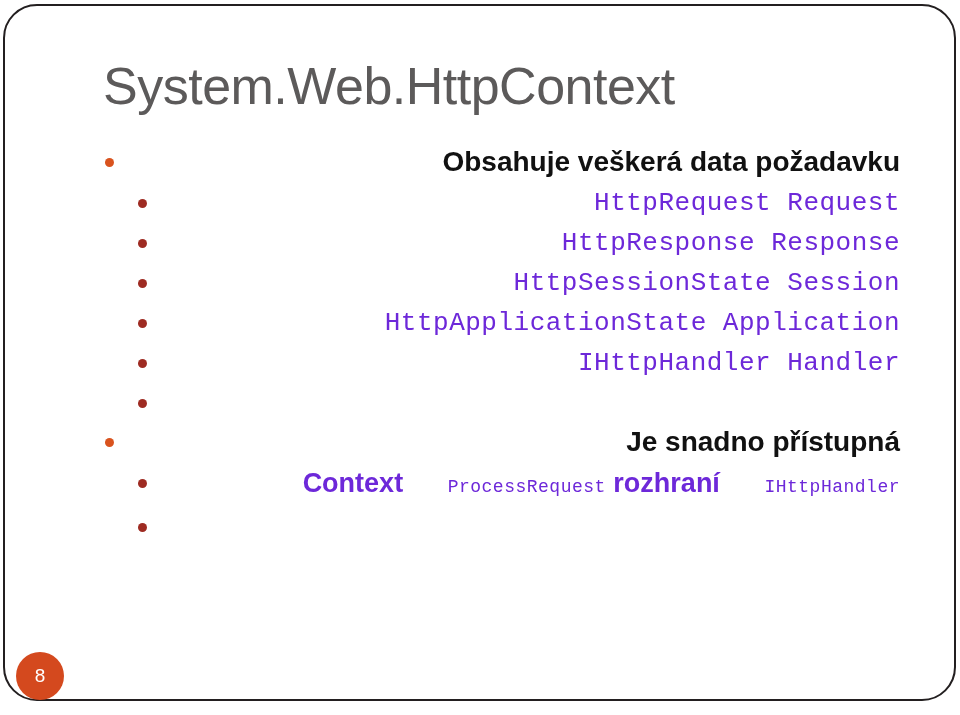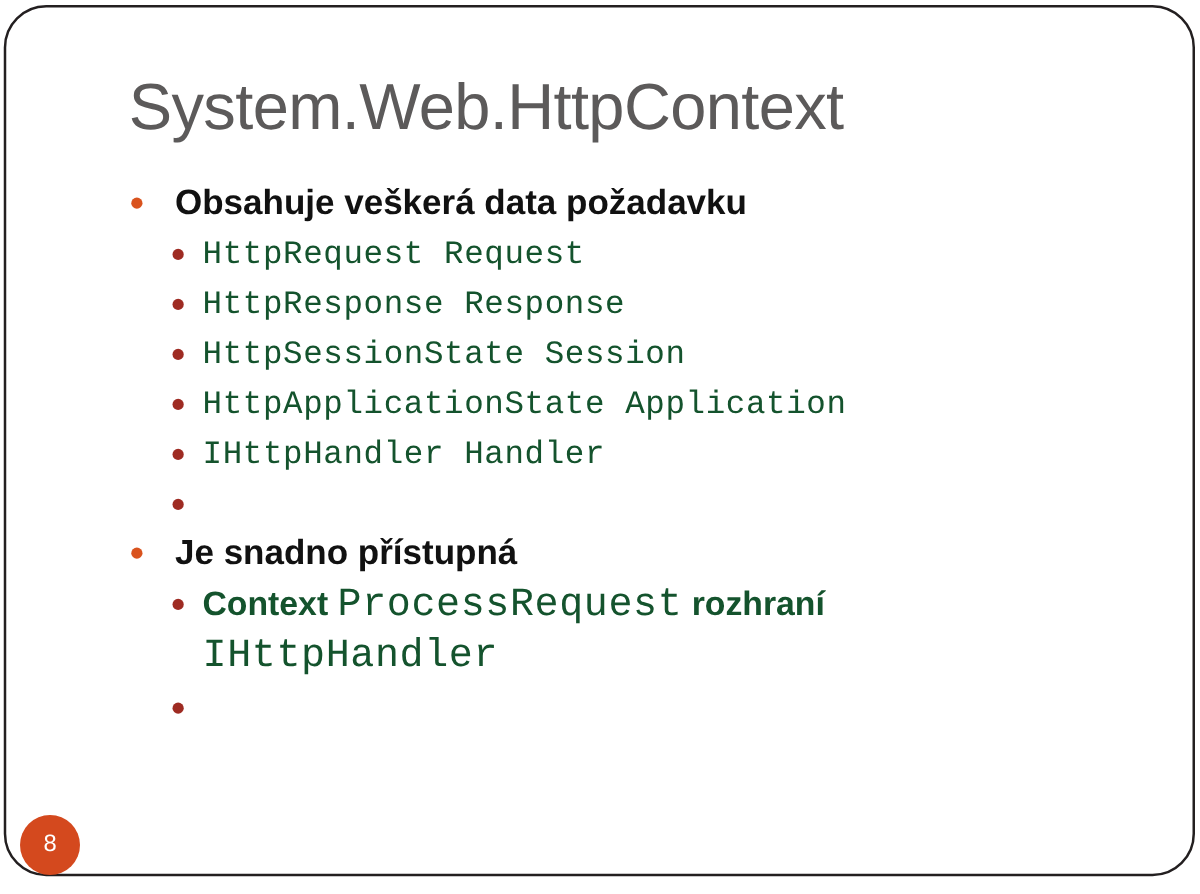--- a/index.html
+++ b/index.html
@@ -47,20 +47,21 @@
     color: #5c5a5a;
     letter-spacing: -0.5px;
     white-space: nowrap;
   }
 
   #content {
     position: absolute;
     left: 0;
     top: 143px;
     width: 900px;
+    text-align: right;
   }
 
   .bullet-row {
     position: relative;
     display: block;
     box-sizing: border-box;
   }
 
   
   .lvl1 {
@@ -98,34 +99,35 @@
     width: 9px;
     height: 9px;
     border-radius: 50%;
     background: #9e2b22;
   }
   .lvl2 .txt {
     font-family: "Liberation Mono", monospace;
     font-size: 26px;
     line-height: 40px;
     font-weight: 400;
-    color: #14532d;
+    color: #6d28d9;
     letter-spacing: 0.5px;
   }
   .lvl2 .txt .sans {
     font-family: "Liberation Sans", sans-serif;
     font-weight: bold;
     font-size: 27px;
     letter-spacing: 0;
   }
   .lvl2 .txt .mono {
     font-family: "Liberation Mono", monospace;
     font-weight: 400;
-    font-size: 32px;
+    font-size: 18px;
     letter-spacing: 0.5px;
+    margin-left: 37px;
   }
 
   
   #page-badge {
     position: absolute;
     left: 16px;
     top: 652px;
     width: 48px;
     height: 48px;
     border-radius: 50%;

